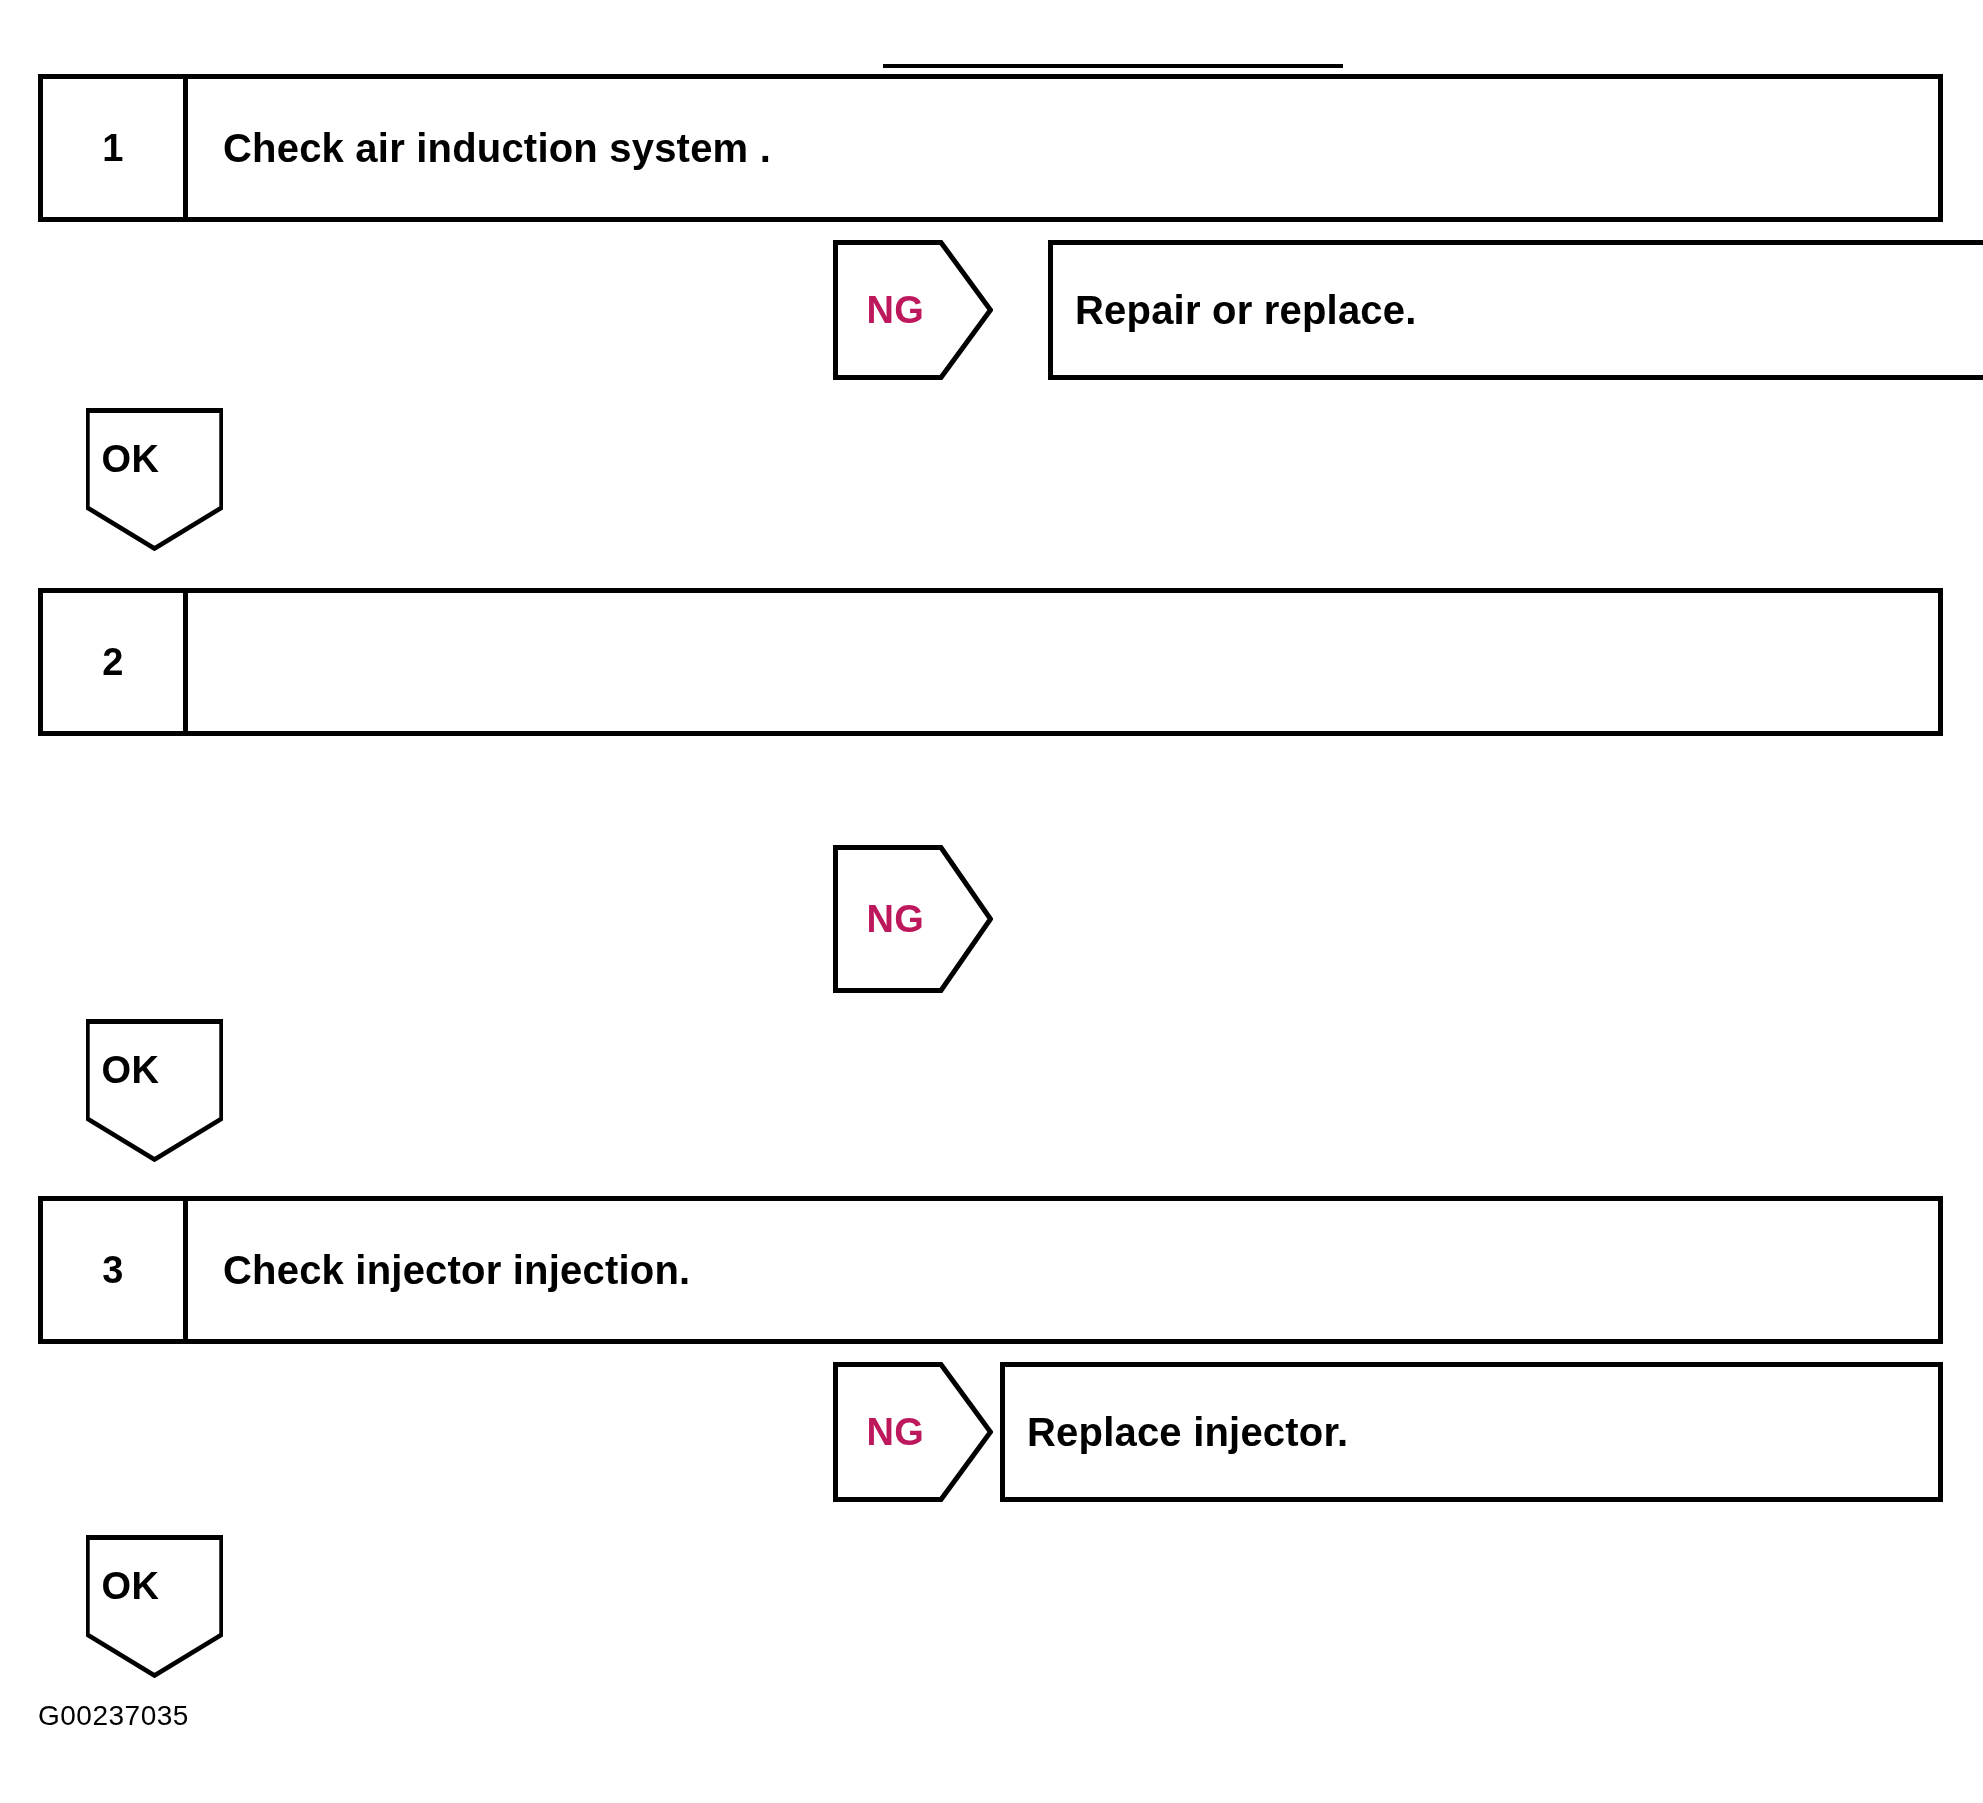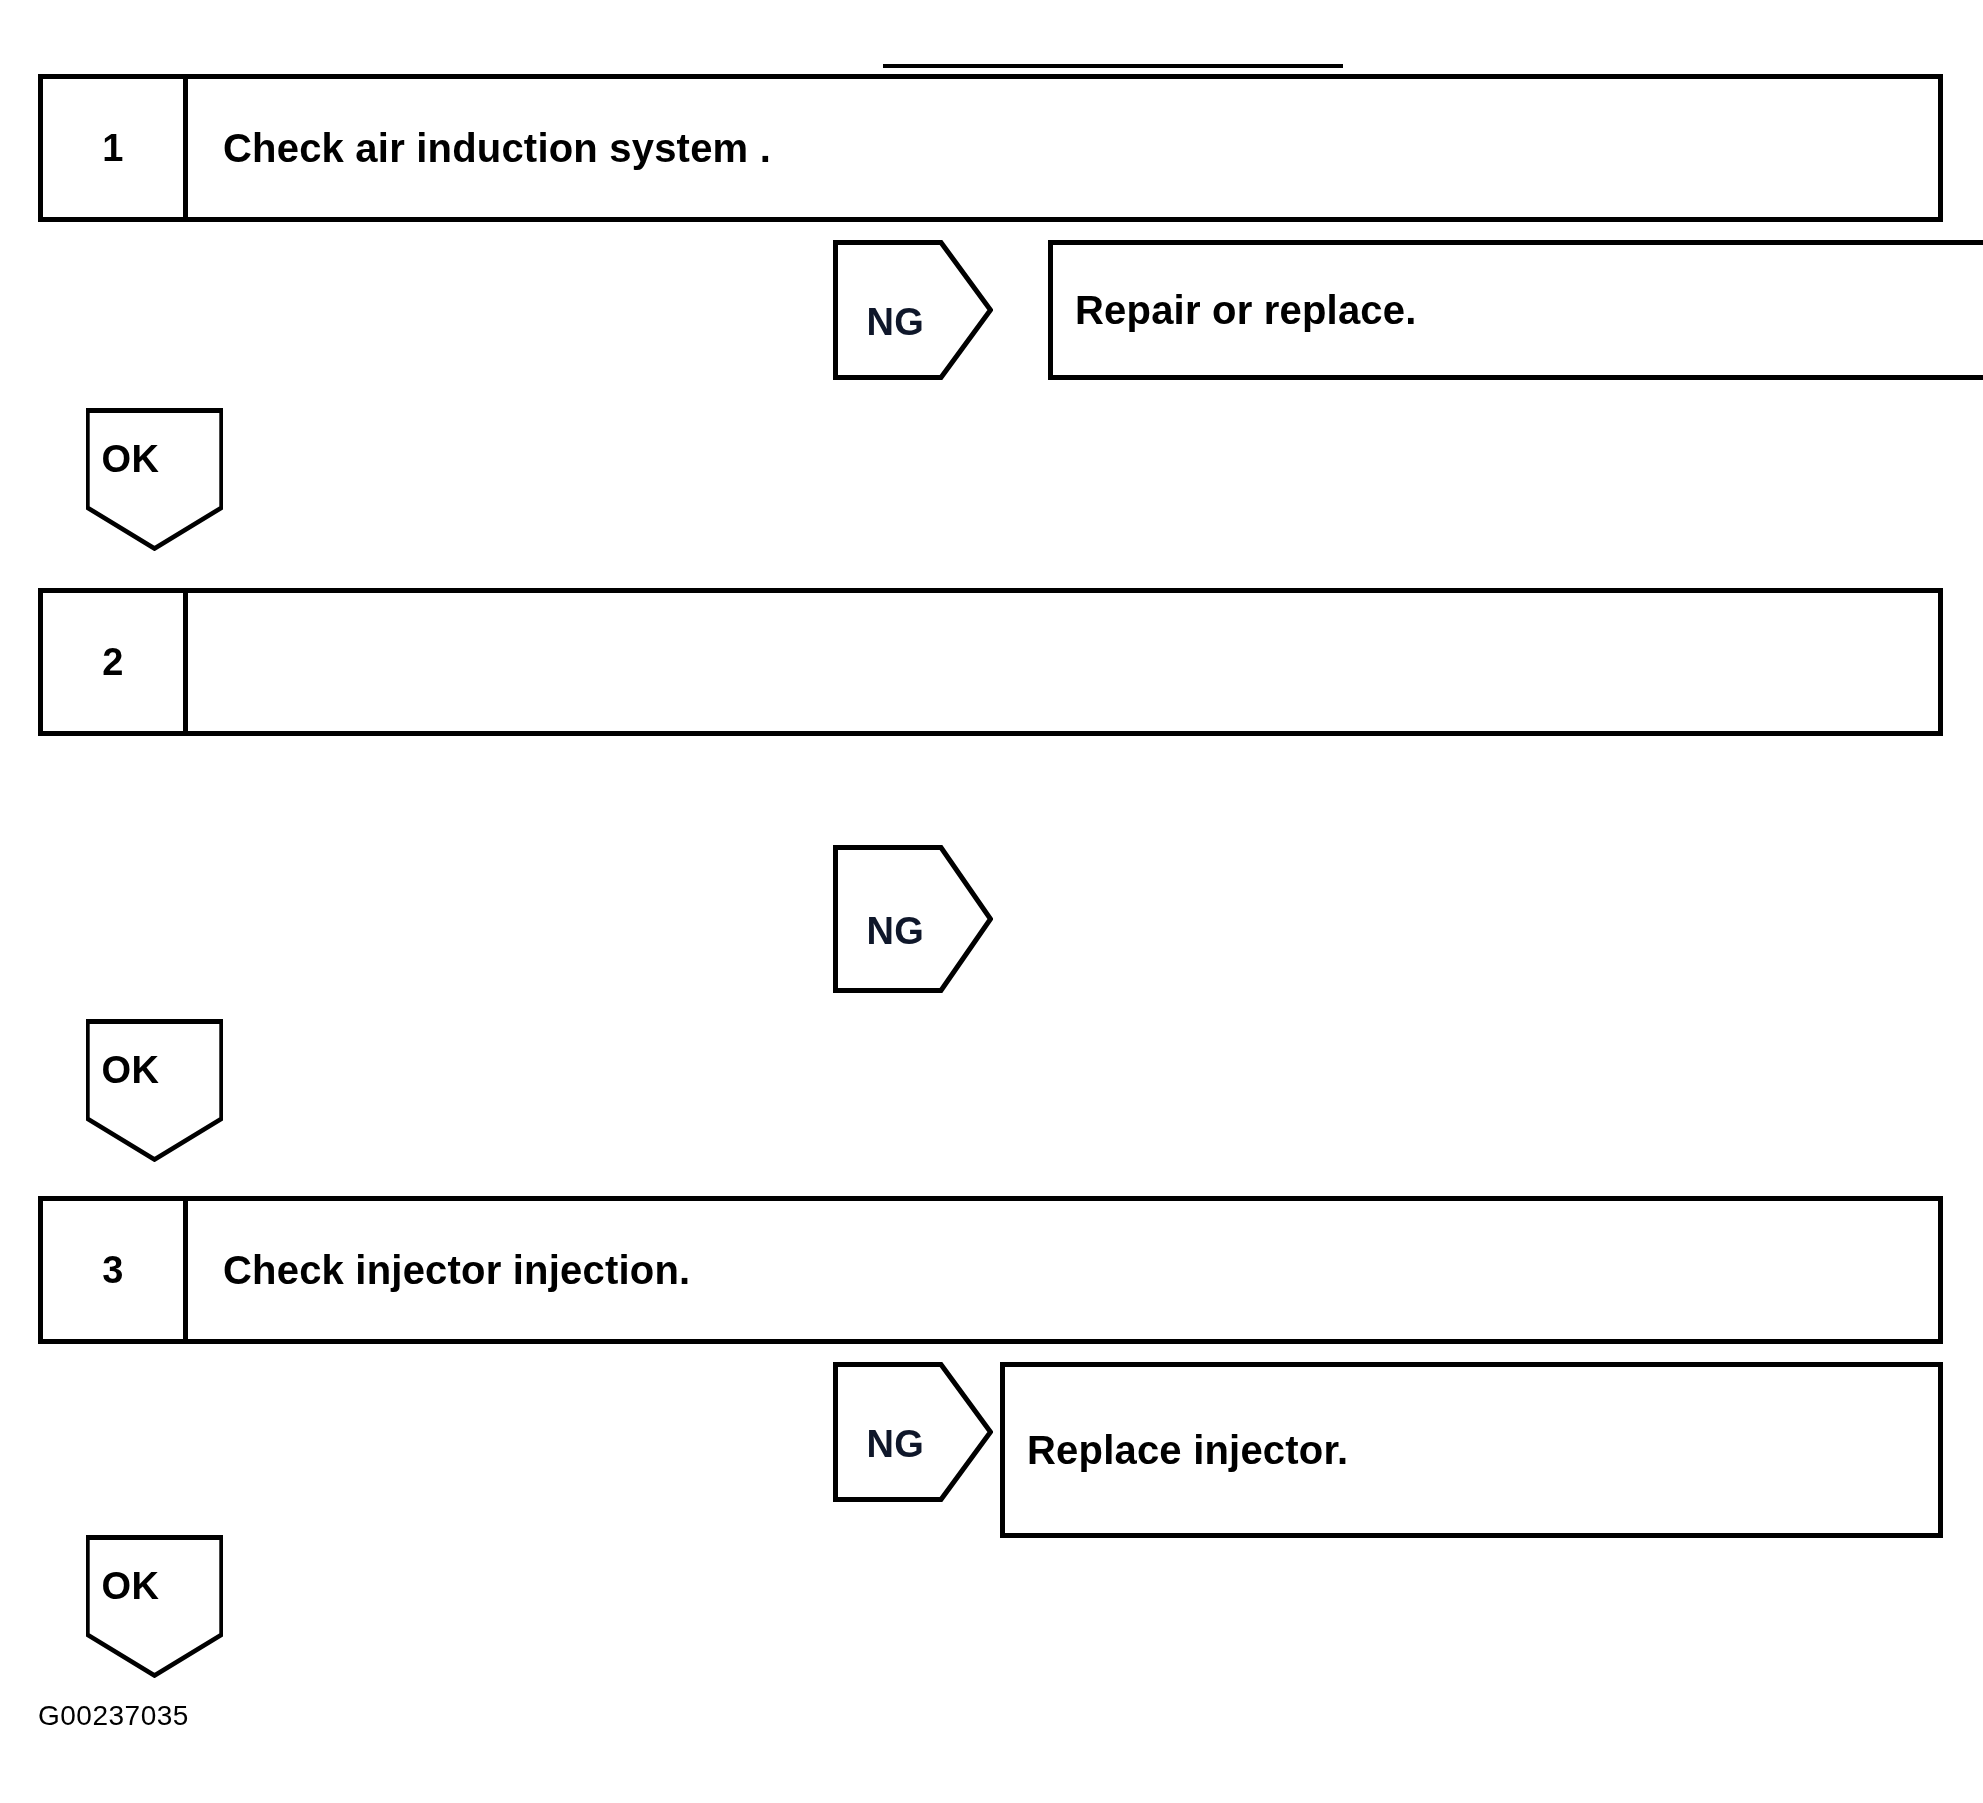--- a/index.html
+++ b/index.html
@@ -58,29 +58,29 @@
     box-sizing: border-box;
   }
   .ng-shape svg {
     display: block;
     width: 100%;
     height: 100%;
   }
   .ng-label {
     position: absolute;
     left: 0;
-    top: 12px;
+    top: 0;
     width: 78%;
     height: 100%;
     display: flex;
     align-items: center;
     justify-content: center;
     font-size: 38px;
     font-weight: bold;
-    color: #0f172a;
+    color: #be185d;
     letter-spacing: 0.5px;
   }
 
   
   .ok-shape {
     position: absolute;
     box-sizing: border-box;
     padding-left: 48px;
   }
   .ok-shape svg {
@@ -187,21 +187,21 @@
     <div class="step-text">Check injector injection.</div>
   </div>
 
   <div class="ng-shape" style="left:833px; top:1362px; width:160px; height:140px;">
     <svg viewBox="0 0 160 140" preserveAspectRatio="none" aria-hidden="true">
       <polygon points="2.5,2.5 108,2.5 157.5,70 108,137.5 2.5,137.5" fill="#ffffff" stroke="#000000" stroke-width="5"></polygon>
     </svg>
     <div class="ng-label">NG</div>
   </div>
 
-  <div class="result-box" style="left:1000px; top:1362px; width:943px; height:176px;">Replace injector.</div>
+  <div class="result-box" style="left:1000px; top:1362px; width:943px; height:140px;">Replace injector.</div>
 
   <div class="ok-shape" style="left:38px; top:1535px; width:185px; height:143px;">
     <svg viewBox="0 0 185 143" preserveAspectRatio="none" aria-hidden="true">
       <polygon points="2.5,2.5 182.5,2.5 182.5,100 92.5,140.5 2.5,100" fill="#ffffff" stroke="#000000" stroke-width="5"></polygon>
     </svg>
     <div class="ok-label">OK</div>
   </div>
 
   <div class="figure-id" style="left:38px; top:1700px;">G00237035</div>
 

